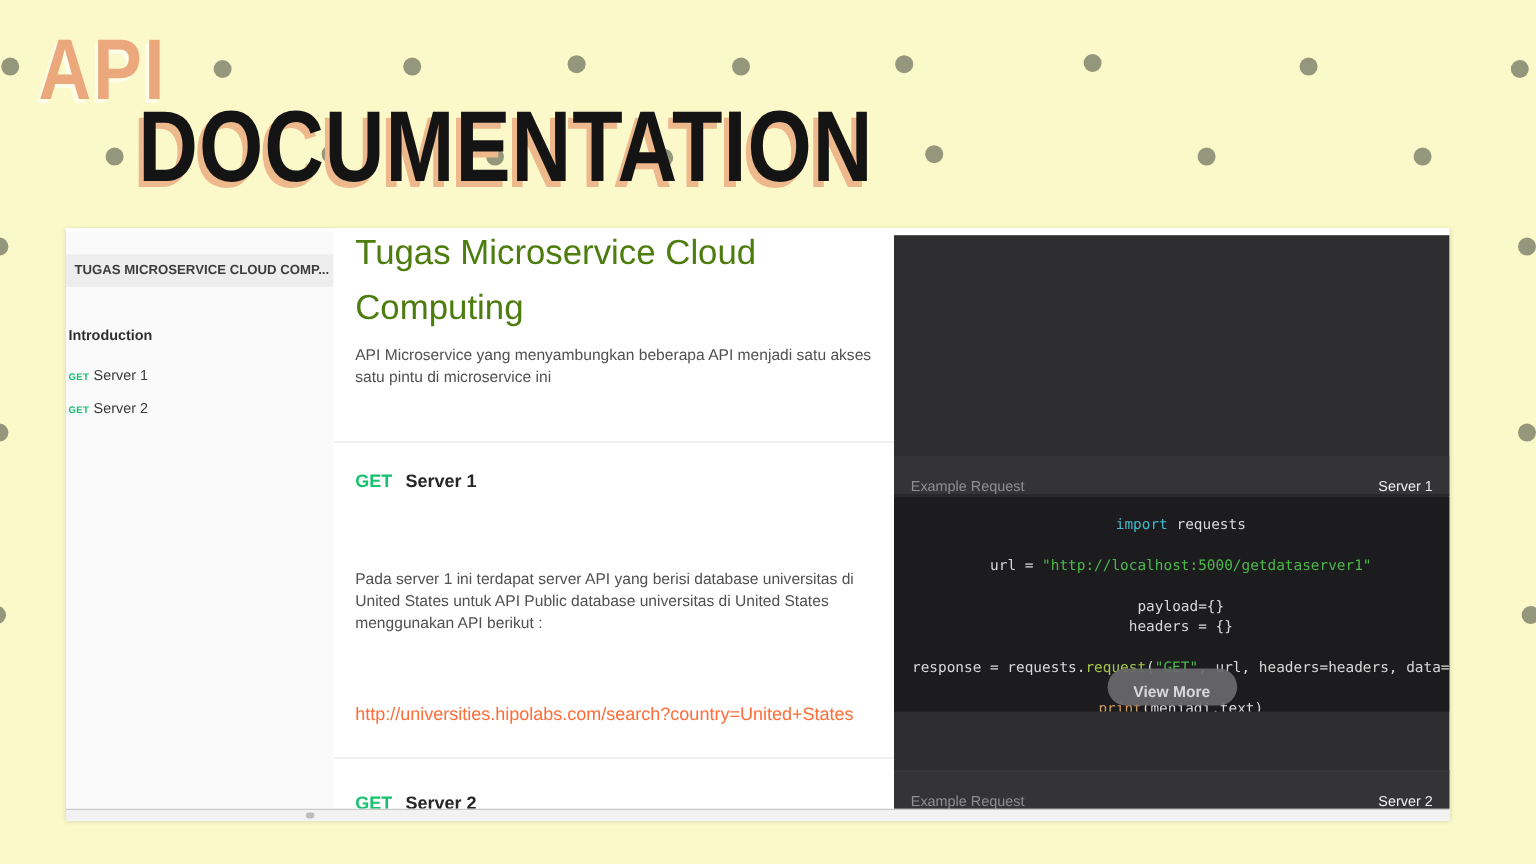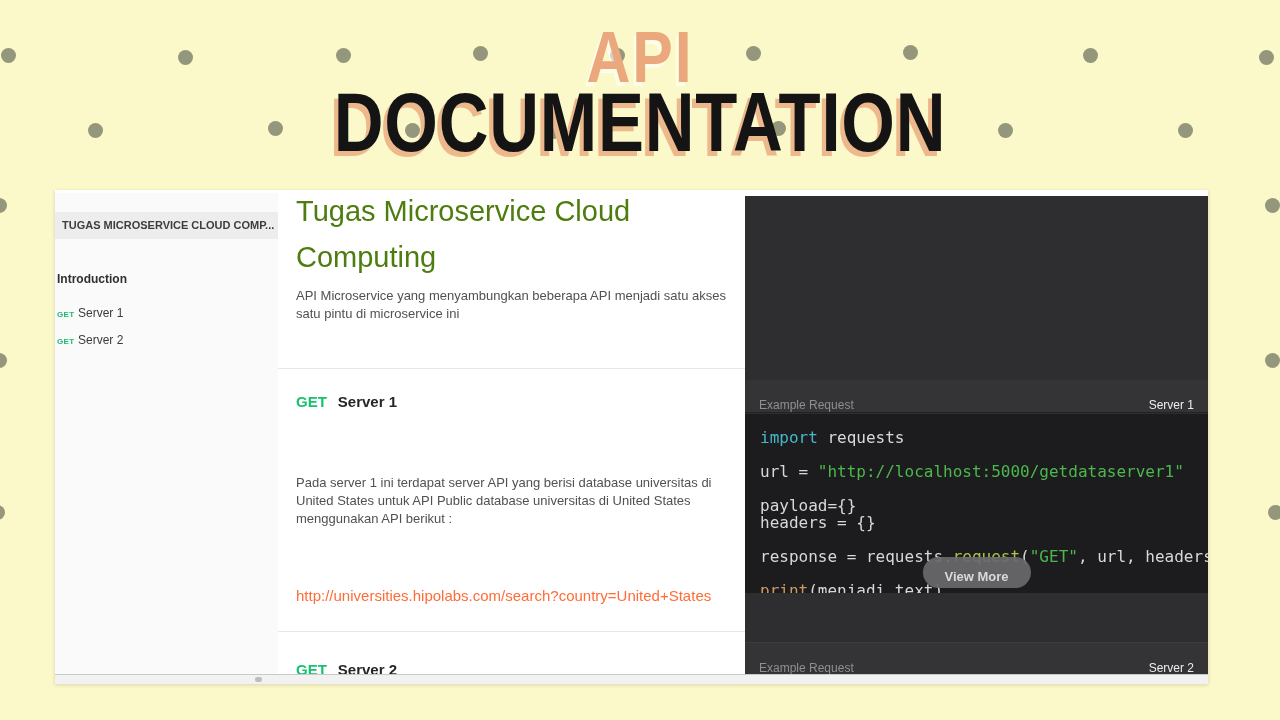--- a/index.html
+++ b/index.html
@@ -3,21 +3,21 @@
 <meta charset="utf-8">
 <style>
   * { margin:0; padding:0; box-sizing:border-box; }
   html,body { width:1280px; height:720px; overflow:hidden; }
   body { font-family:"Liberation Sans", sans-serif; background:#fbf9c9; position:relative; }
 
   
   .dot { position:absolute; width:15px; height:15px; border-radius:50%; background:#95977c; }
 
   
-  .title-block { position:absolute; top:22px; left:0; width:100%; text-align:center; z-index:2; }
+  .title-block { position:absolute; top:22px; left:0; width:100%; z-index:2; }
   .title-line1 {
     font-size:64px; font-weight:bold; color:#eba87c; letter-spacing:2px;
     transform:scale(0.95,1.12); transform-origin:center top;
     text-shadow:-3px 3px 0 rgba(255,255,255,0.6);
     line-height:1;
   }
   .title-line2 {
     font-size:84px; font-weight:bold; color:#141414; letter-spacing:1px;
     transform:scaleX(0.82); transform-origin:center top;
     text-shadow:-5px 5px 0 #eeb88d;
@@ -71,21 +71,21 @@
     position:absolute; left:0; width:100%; height:33px; background:#343437;
     display:flex; align-items:flex-end; justify-content:space-between; padding:0 14px;
   }
   .example-header .ex-label { font-size:12px; color:#8f8f8f; }
   .example-header .ex-name { font-size:12px; color:#ededed; cursor:pointer; }
   .example-header.h1x { top:184px; border-bottom:1px solid #222; }
   .example-header.h2x { top:446px; border-top:1px solid #3c3c3f; }
   .code-block {
     position:absolute; top:218px; left:0; width:100%; height:179px; background:#1c1c1e;
     padding:15px 0 0 15px; overflow:hidden;
-    font-family:"DejaVu Sans Mono", monospace; font-size:16px; line-height:17px;
+    font-family:"DejaVu Sans Mono", monospace; font-size:12px; line-height:17px;text-align:center;
   }
   .code-line { height:17px; white-space:pre; color:#d8d8d8; }
   .tok-kw { color:#45b8c8; }
   .tok-str { color:#4cb84c; }
   .tok-fn { color:#a8c64a; }
   .tok-fn2 { color:#cf9a62; }
   .view-more {
     position:absolute; top:361px; left:50%; transform:translateX(-50%);
     height:31px; padding:12px 22px; border:none; border-radius:16px;
     background:rgba(105,105,108,0.92); color:#d9d9d9; font-size:13px; font-weight:bold;

